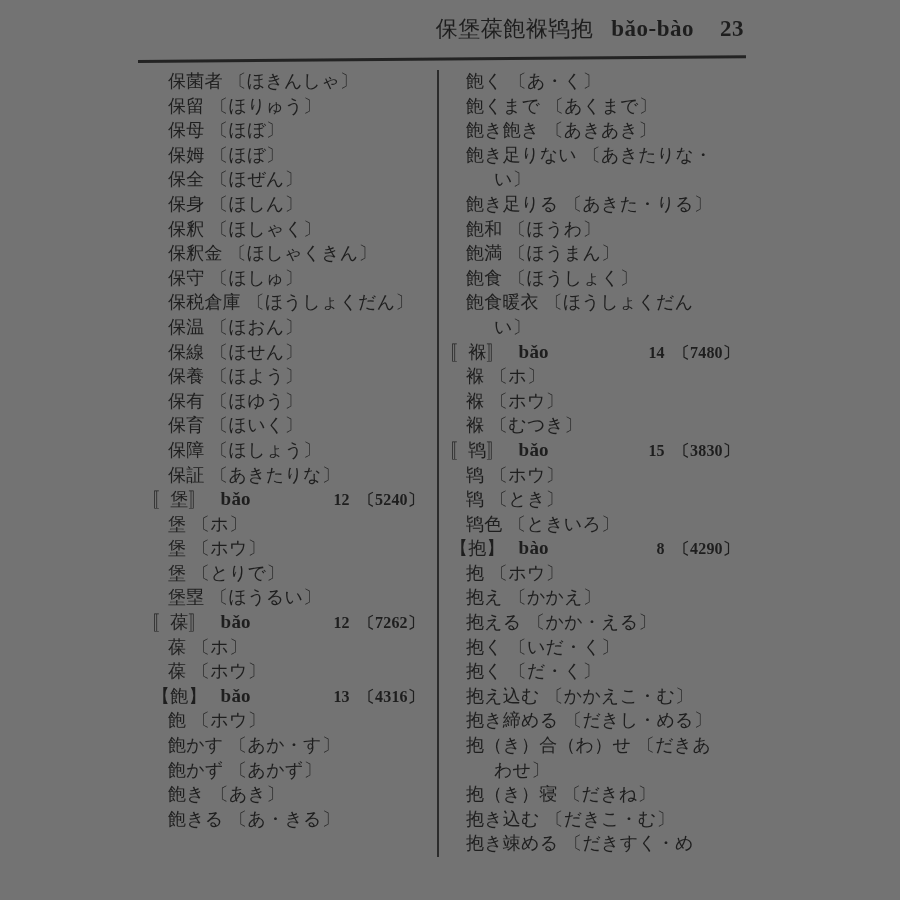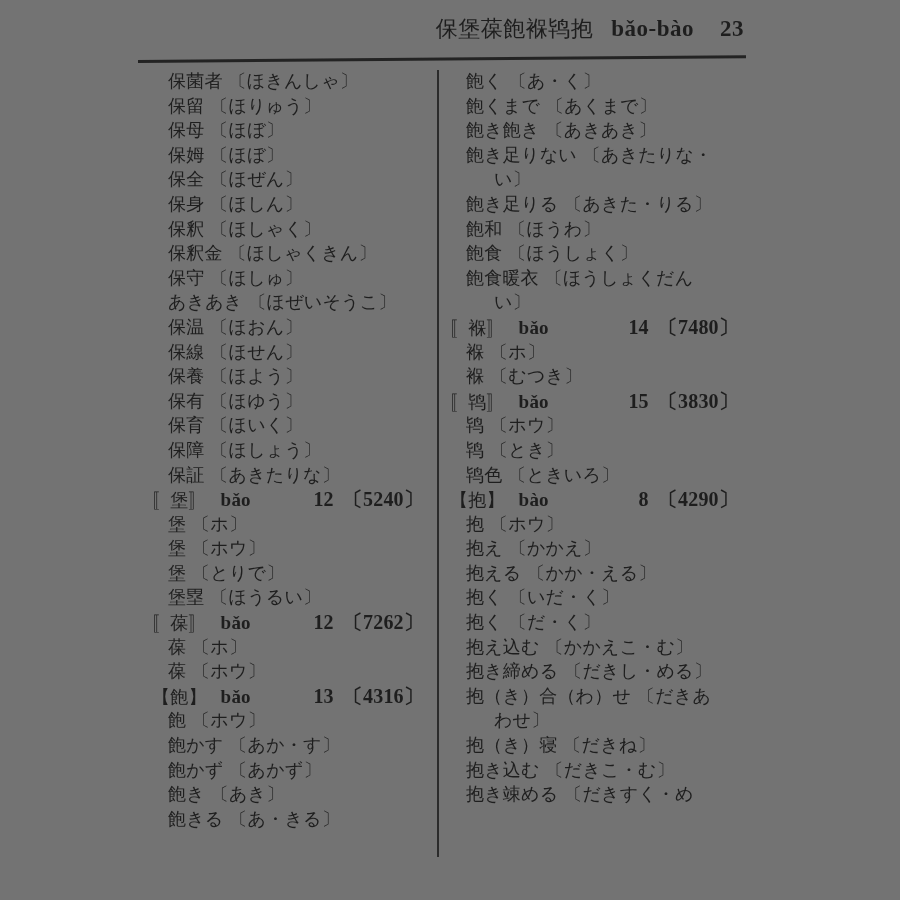--- a/index.html
+++ b/index.html
@@ -62,21 +62,21 @@
   }
   .entry-pinyin {
     margin-left:14px;
     font-family:"Liberation Serif", serif;
     font-weight:bold;
     font-size:19px;
   }
   .entry-num {
     font-family:"Liberation Serif", serif;
     font-weight:bold;
-    font-size:20px;
+    font-size:16px;
   }
   .entry-ref { margin-left:9px; }
 </style>
 </head>
 <body>
 
 <div class="page">
 
   <div class="page-header">
     <span>保堡葆飽褓鸨抱</span><span class="latin hd-pinyin">bǎo-bào</span><span class="latin hd-pagenum">23</span>
@@ -88,21 +88,21 @@
   <div class="column col-left" id="col-left">
       <div class="line word">保菌者 〔ほきんしゃ〕</div>
       <div class="line word">保留 〔ほりゅう〕</div>
       <div class="line word">保母 〔ほぼ〕</div>
       <div class="line word">保姆 〔ほぼ〕</div>
       <div class="line word">保全 〔ほぜん〕</div>
       <div class="line word">保身 〔ほしん〕</div>
       <div class="line word">保釈 〔ほしゃく〕</div>
       <div class="line word">保釈金 〔ほしゃくきん〕</div>
       <div class="line word">保守 〔ほしゅ〕</div>
-      <div class="line word">あきあき 〔ほぜいそうこ〕</div>
+      <div class="line word">保税倉庫 〔ほうしょくだん〕</div>
       <div class="line word">保温 〔ほおん〕</div>
       <div class="line word">保線 〔ほせん〕</div>
       <div class="line word">保養 〔ほよう〕</div>
       <div class="line word">保有 〔ほゆう〕</div>
       <div class="line word">保育 〔ほいく〕</div>
       <div class="line word">保障 〔ほしょう〕</div>
       <div class="line word">保証 〔あきたりな〕</div>
       <div class="line entry">
         <span class="entry-left"><span class="entry-label">〚堡〛</span><span class="entry-pinyin">bǎo</span></span>
         <span class="entry-num"><span>12</span><span class="entry-ref">〔5240〕</span></span>
@@ -128,28 +128,30 @@
       <div class="line word">飽きる 〔あ・きる〕</div>
     </div>
   <div class="column col-right" id="col-right">
       <div class="line word">飽く 〔あ・く〕</div>
       <div class="line word">飽くまで 〔あくまで〕</div>
       <div class="line word">飽き飽き 〔あきあき〕</div>
       <div class="line word">飽き足りない 〔あきたりな・</div>
       <div class="line wrap">い〕</div>
       <div class="line word">飽き足りる 〔あきた・りる〕</div>
       <div class="line word">飽和 〔ほうわ〕</div>
+      <div class="line word">飽満 〔ほうまん〕</div>
       <div class="line word">飽食 〔ほうしょく〕</div>
       <div class="line word">飽食暖衣 〔ほうしょくだん</div>
       <div class="line wrap">い〕</div>
       <div class="line entry">
         <span class="entry-left"><span class="entry-label">〚褓〛</span><span class="entry-pinyin">bǎo</span></span>
         <span class="entry-num"><span>14</span><span class="entry-ref">〔7480〕</span></span>
       </div>
       <div class="line word">褓 〔ホ〕</div>
+      <div class="line word">褓 〔ホウ〕</div>
       <div class="line word">褓 〔むつき〕</div>
       <div class="line entry">
         <span class="entry-left"><span class="entry-label">〚鸨〛</span><span class="entry-pinyin">bǎo</span></span>
         <span class="entry-num"><span>15</span><span class="entry-ref">〔3830〕</span></span>
       </div>
       <div class="line word">鸨 〔ホウ〕</div>
       <div class="line word">鸨 〔とき〕</div>
       <div class="line word">鸨色 〔ときいろ〕</div>
       <div class="line entry">
         <span class="entry-left"><span class="entry-label">【抱】</span><span class="entry-pinyin">bào</span></span>

